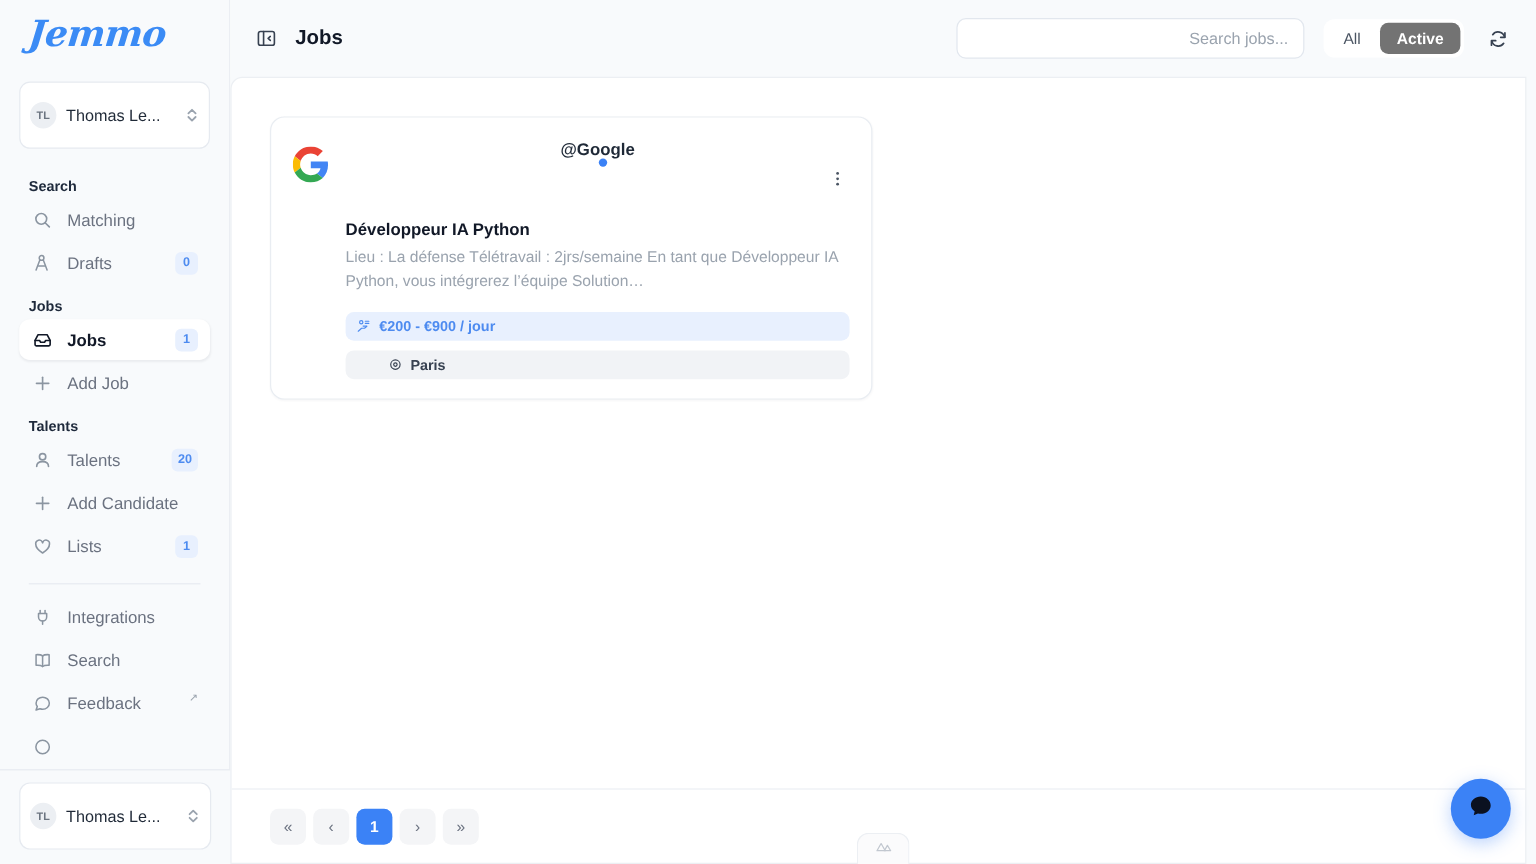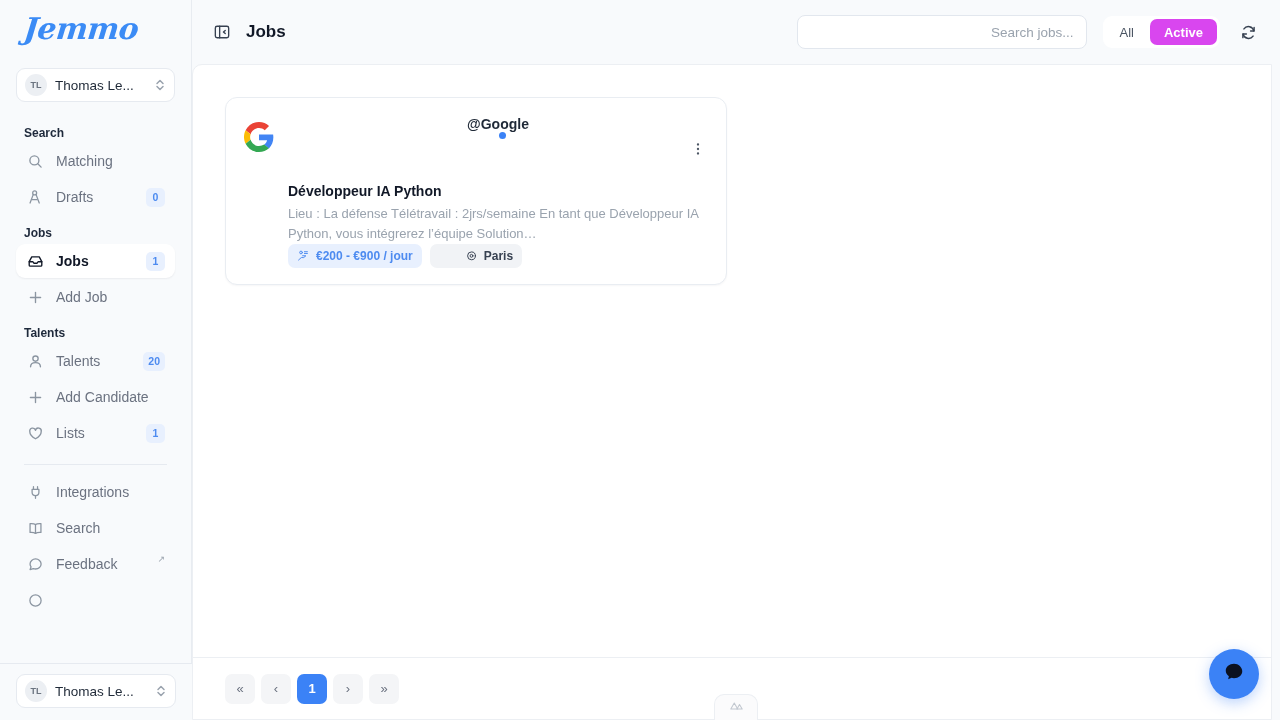--- a/index.html
+++ b/index.html
@@ -24,21 +24,21 @@
     font-family: "DejaVu Serif", serif;
     font-style: italic;
     font-weight: 700;
     font-size: 30px;
     color: #3b8bf5;
     letter-spacing: -0.5px;
     transform: skewX(-6deg);
   }
   .user-select {
     margin: 12px 16px 0 16px;
-    height: 34px;
+    height: 56px;
     background: #ffffff;
     border: 1px solid #e6eaf0;
     border-radius: 9px;
     display: flex;
     align-items: center;
     padding: 0 8px;
     gap: 8px;
   }
   .avatar {
     width: 22px; height: 22px; border-radius: 50%;
@@ -115,21 +115,21 @@
   .search-box input::placeholder { color: #9aa3ae; }
   .seg {
     display: flex; align-items: flex-start; background: #ffffff;
     border-radius: 9px; padding: 3px; gap: 2px;
   }
   .seg-btn {
     height: 26px; padding: 0 14px; border-radius: 7px;
     font-size: 13px; color: #4b5563; display: flex; align-items: center;
     cursor: pointer; background: transparent;
   }
-  .seg-btn.on { background: #d946ef; color: #ffffff; font-weight: 600; }
+  .seg-btn.on { background: #737373; color: #ffffff; font-weight: 600; }
   .refresh-btn { width: 24px; height: 24px; color: #374151; cursor: pointer; display:flex; align-items:center; justify-content:center;}
 
   .content {
     flex: 1; margin: 0 8px 0 0;
     background: #ffffff;
     border: 1px solid #eceff3;
     border-radius: 10px 0 0 0;
     position: relative;
     overflow: hidden;
   }
@@ -149,21 +149,21 @@
   .job-body { flex: 1; min-width: 0; }
   .job-head { display: flex; align-items: center; flex-direction: column; }
   .company-name { font-size: 14px; font-weight: 700; color: #1f2937; }
   .status-dot { width: 7px; height: 7px; border-radius: 50%; background: #3b82f6; margin-left: 8px; }
   .kebab { margin-left: auto; width: 20px; height: 20px; display:flex; align-items:center; justify-content:center; color:#4b5563; cursor:pointer;}
   .job-title { font-size: 14px; font-weight: 700; color: #111827; margin-top: 24px; }
   .job-desc {
     font-size: 13px; color: #9aa3ae; line-height: 20px; margin-top: 5px;
     max-height: 40px; overflow: hidden;
   }
-  .tags { display: flex; gap: 8px; margin-top: 0; }
+  .tags { display: flex; gap: 8px; margin-top: 16px; flex-direction: column; }
   .tag {
     height: 24px; border-radius: 7px; display: flex; align-items: center;
     gap: 6px; padding: 0 9px; font-size: 12px; font-weight: 600;
   }
   .tag.salary { background: #e8f0fe; color: #4d8bf0; }
   .tag.location { background: #f1f3f6; color: #374151; padding-left: 35px; }
   .tag .ico { width: 13px; height: 13px; display:flex; align-items:center; justify-content:center;}
 
   .pager-bar {
     position: absolute; left: 0; right: 0; bottom: 0; height: 62px;

